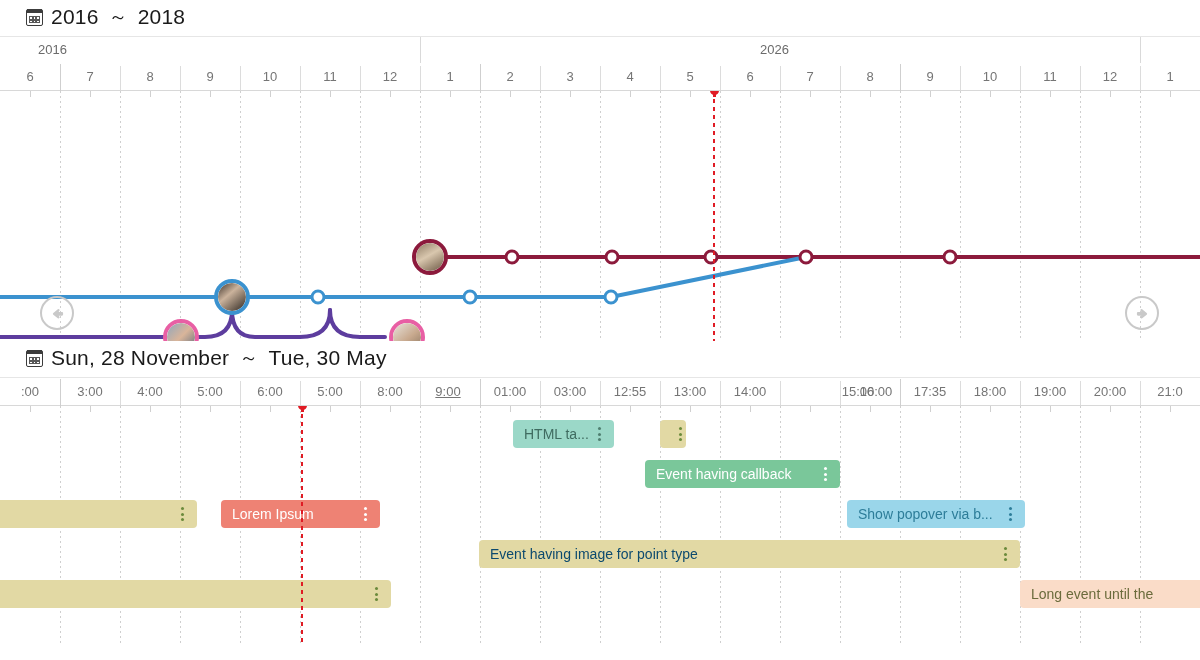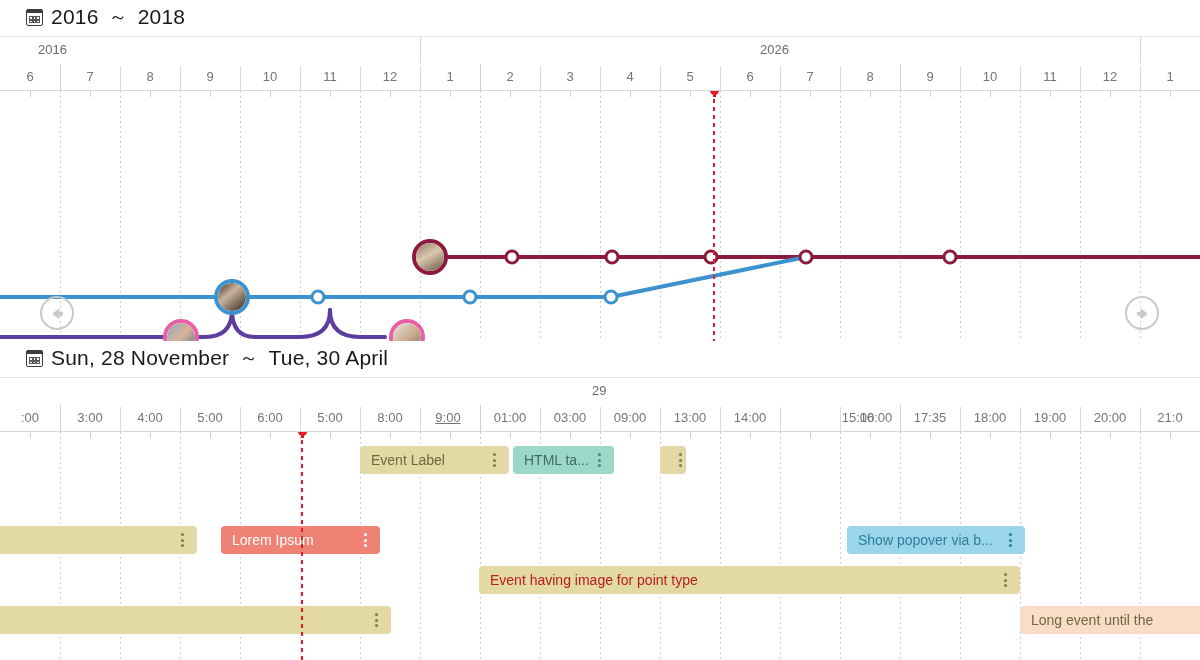--- a/index.html
+++ b/index.html
@@ -276,28 +276,25 @@
       </div>
     </div>
 </div>
 
 <div class="section">
 
   <div class="section-title">
     <span class="cal-icon"></span>
     <span>Sun, 28 November</span>
     <span class="title-tilde">～</span>
-    <span>Tue, 30 April</span>
+    <span>Tue, 30 May</span>
   </div>
 
   <div class="hr"></div>
 
-  <div class="scale-upper" id="d-upper">
-      <div class="lbl" style="left: 592px;">29</div>
-    </div>
   <div class="scale-lower" id="d-lower">
       <div class="lbl" style="left: 30px;">:00</div>
       <div class="tick major" style="left: 60px;"></div>
       <div class="lbl" style="left: 90px;">3:00</div>
       <div class="tick" style="left: 120px;"></div>
       <div class="lbl" style="left: 150px;">4:00</div>
       <div class="tick" style="left: 180px;"></div>
       <div class="lbl" style="left: 210px;">5:00</div>
       <div class="tick" style="left: 240px;"></div>
       <div class="lbl" style="left: 270px;">6:00</div>
@@ -305,21 +302,21 @@
       <div class="lbl" style="left: 330px;">5:00</div>
       <div class="tick" style="left: 360px;"></div>
       <div class="lbl" style="left: 390px;">8:00</div>
       <div class="tick" style="left: 420px;"></div>
       <div class="lbl" style="left: 448px; text-decoration: underline;">9:00</div>
       <div class="tick major" style="left: 480px;"></div>
       <div class="lbl" style="left: 510px;">01:00</div>
       <div class="tick" style="left: 540px;"></div>
       <div class="lbl" style="left: 570px;">03:00</div>
       <div class="tick" style="left: 600px;"></div>
-      <div class="lbl" style="left: 630px;">09:00</div>
+      <div class="lbl" style="left: 630px;">12:55</div>
       <div class="tick" style="left: 660px;"></div>
       <div class="lbl" style="left: 690px;">13:00</div>
       <div class="tick" style="left: 720px;"></div>
       <div class="lbl" style="left: 750px;">14:00</div>
       <div class="tick" style="left: 780px;"></div>
       <div class="lbl" style="left: 810px; margin-left: 48px;">15:00</div>
       <div class="tick" style="left: 840px;"></div>
       <div class="lbl" style="left: 832px; margin-left: 44px;">16:00</div>
       <div class="tick major" style="left: 900px;"></div>
       <div class="lbl" style="left: 930px;">17:35</div>
@@ -368,44 +365,44 @@
       <div class="minitick" style="left: 930px;"></div>
       <div class="gridline" style="left: 1020px;"></div>
       <div class="minitick" style="left: 990px;"></div>
       <div class="gridline" style="left: 1080px;"></div>
       <div class="minitick" style="left: 1050px;"></div>
       <div class="gridline" style="left: 1140px;"></div>
       <div class="minitick" style="left: 1110px;"></div>
       <div class="minitick" style="left: 1170px;"></div>
       <div class="now-line" style="left: 301px;"></div>
       <div class="now-pin" style="left: 297.5px; top: -5px;"></div>
-      <div class="event" style="left: 360px; top: 14px; width: 149px; background: rgb(226, 217, 164); color: rgb(107, 107, 60);">
-        <span class="etext">Event Label</span>
-        <span class="kebab">
-          <i style="background: rgb(107, 138, 60);"></i>
-          <i style="background: rgb(107, 138, 60);"></i>
-          <i style="background: rgb(107, 138, 60);"></i>
-        </span>
-      </div>
       <div class="event" style="left: 513px; top: 14px; width: 101px; background: rgb(155, 216, 200); color: rgb(63, 107, 96);">
         <span class="etext">HTML ta...</span>
         <span class="kebab">
           <i style="background: rgb(79, 127, 112);"></i>
           <i style="background: rgb(79, 127, 112);"></i>
           <i style="background: rgb(79, 127, 112);"></i>
         </span>
       </div>
       <div class="event" style="left: 660px; top: 14px; width: 26px; background: rgb(226, 217, 164); color: rgb(107, 107, 60);">
         <span class="etext"></span>
         <span class="kebab">
           <i style="background: rgb(107, 138, 60);"></i>
           <i style="background: rgb(107, 138, 60);"></i>
           <i style="background: rgb(107, 138, 60);"></i>
         </span>
       </div>
+      <div class="event" style="left: 645px; top: 54px; width: 195px; background: rgb(122, 199, 154); color: rgb(255, 255, 255);">
+        <span class="etext">Event having callback</span>
+        <span class="kebab">
+          <i style="background: rgb(255, 255, 255);"></i>
+          <i style="background: rgb(255, 255, 255);"></i>
+          <i style="background: rgb(255, 255, 255);"></i>
+        </span>
+      </div>
       <div class="event" style="left: -80px; top: 94px; width: 277px; background: rgb(226, 217, 164); color: rgb(107, 107, 60);">
         <span class="etext">ms</span>
         <span class="kebab">
           <i style="background: rgb(107, 138, 60);"></i>
           <i style="background: rgb(107, 138, 60);"></i>
           <i style="background: rgb(107, 138, 60);"></i>
         </span>
       </div>
       <div class="event" style="left: 221px; top: 94px; width: 159px; background: rgb(238, 130, 116); color: rgb(255, 255, 255);">
         <span class="etext">Lorem Ipsum</span>
@@ -416,21 +413,21 @@
         </span>
       </div>
       <div class="event" style="left: 847px; top: 94px; width: 178px; background: rgb(154, 214, 234); color: rgb(45, 125, 153);">
         <span class="etext">Show popover via b...</span>
         <span class="kebab">
           <i style="background: rgb(45, 125, 153);"></i>
           <i style="background: rgb(45, 125, 153);"></i>
           <i style="background: rgb(45, 125, 153);"></i>
         </span>
       </div>
-      <div class="event" style="left: 479px; top: 134px; width: 541px; background: rgb(226, 217, 164); color: #b91c1c;">
+      <div class="event" style="left: 479px; top: 134px; width: 541px; background: rgb(226, 217, 164); color: #0c4a6e;">
         <span class="etext">Event having image for point type</span>
         <span class="kebab">
           <i style="background: rgb(107, 138, 60);"></i>
           <i style="background: rgb(107, 138, 60);"></i>
           <i style="background: rgb(107, 138, 60);"></i>
         </span>
       </div>
       <div class="event" style="left: -80px; top: 174px; width: 471px; background: rgb(226, 217, 164); color: rgb(107, 107, 60);">
         <span class="etext"></span>
         <span class="kebab">

